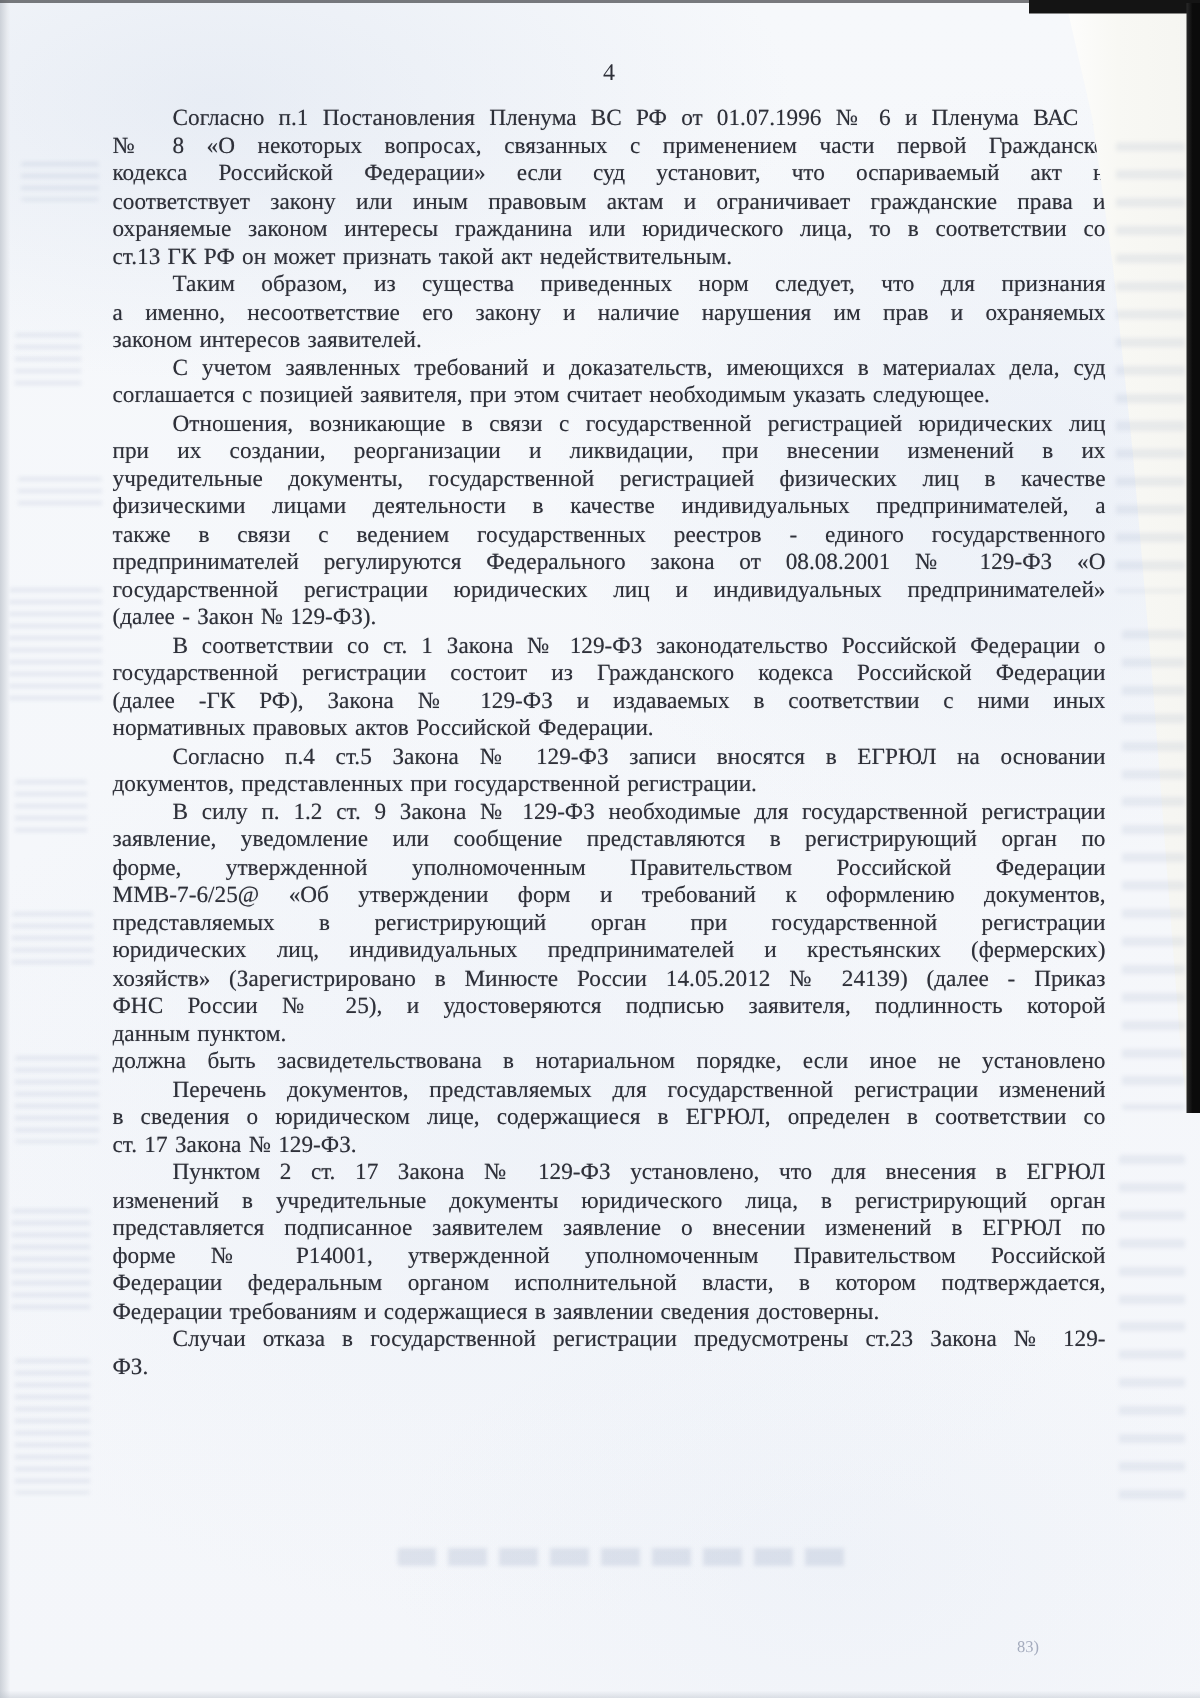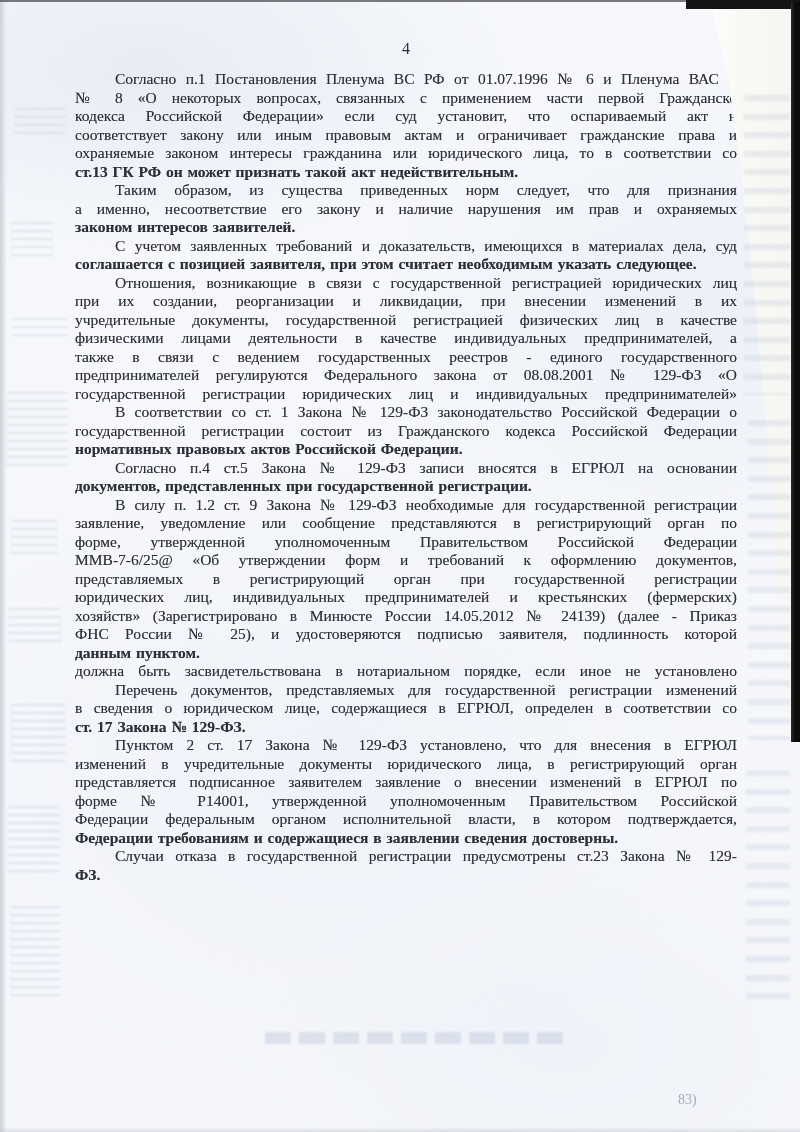--- a/index.html
+++ b/index.html
@@ -31,36 +31,36 @@
 
   
   .text-col{position:absolute;left:75px;top:70px;width:662px;z-index:1;color:#2e3039;}
   .pagenum{position:absolute;left:75px;top:40px;width:662px;text-align:center;font-size:16px;color:#2e3039;z-index:1;}
   .line{
     font-size:15.5px;line-height:18.5px;height:18.5px;overflow:hidden;
     text-align:justify;text-align-last:justify;
     text-shadow:0 0 .5px rgba(46,48,57,.5);
     word-spacing:1px;
   }
-  .line.last{text-align-last:left;font-weight:bold;}
+  .line.last{text-align-last:left;}
   .line.ind{text-indent:40px;}
 
   
   .bleed{
     position:absolute;z-index:1;opacity:.55;filter:blur(1.3px);border-radius:2px;
     background:repeating-linear-gradient(to bottom,rgba(105,125,165,.26) 0 2.5px,rgba(0,0,0,0) 2.5px 8px);
   }
   .bleed.rowline{
     background:repeating-linear-gradient(to right,rgba(105,125,165,.30) 0 26px,rgba(0,0,0,0) 26px 34px);
   }
   .bleed.tall{
     z-index:5;opacity:.5;
     background:repeating-linear-gradient(to bottom,rgba(105,125,165,.22) 0 6px,rgba(0,0,0,0) 6px 18.6px);
   }
-  .faint-mark{position:absolute;left:678px;top:1092px;z-index:2;font-size:14px;color:rgba(112,122,148,.6);filter:blur(.4px);}
+  .faint-mark{position:absolute;left:678px;top:1092px;z-index:2;font-size:11px;color:rgba(112,122,148,.6);filter:blur(.4px);}
 </style>
 </head>
 <body>
 
 <div id="scan">
 
   <div class="pagenum">4</div>
 
   <div class="text-col">
     <div class="para">
@@ -81,24 +81,26 @@
       <div class="line last">соглашается с позицией заявителя, при этом считает необходимым указать следующее.</div>
     </div>
     <div class="para">
       <div class="line ind">Отношения, возникающие в связи с государственной регистрацией юридических лиц</div>
       <div class="line">при их создании, реорганизации и ликвидации, при внесении изменений в их</div>
       <div class="line">учредительные документы, государственной регистрацией физических лиц в качестве</div>
       <div class="line">физическими лицами деятельности в качестве индивидуальных предпринимателей, а</div>
       <div class="line">также в связи с ведением государственных реестров - единого государственного</div>
       <div class="line">предпринимателей регулируются Федерального закона от 08.08.2001 № 129-ФЗ «О</div>
       <div class="line">государственной регистрации юридических лиц и индивидуальных предпринимателей»</div>
+      <div class="line last">(далее - Закон № 129-ФЗ).</div>
     </div>
     <div class="para">
       <div class="line ind">В соответствии со ст. 1 Закона № 129-ФЗ законодательство Российской Федерации о</div>
       <div class="line">государственной регистрации состоит из Гражданского кодекса Российской Федерации</div>
+      <div class="line">(далее -ГК РФ), Закона № 129-ФЗ и издаваемых в соответствии с ними иных</div>
       <div class="line last">нормативных правовых актов Российской Федерации.</div>
     </div>
     <div class="para">
       <div class="line ind">Согласно п.4 ст.5 Закона № 129-ФЗ записи вносятся в ЕГРЮЛ на основании</div>
       <div class="line last">документов, представленных при государственной регистрации.</div>
     </div>
     <div class="para">
       <div class="line ind">В силу п. 1.2 ст. 9 Закона № 129-ФЗ необходимые для государственной регистрации</div>
       <div class="line">заявление, уведомление или сообщение представляются в регистрирующий орган по</div>
       <div class="line">форме, утвержденной уполномоченным Правительством Российской Федерации</div>

